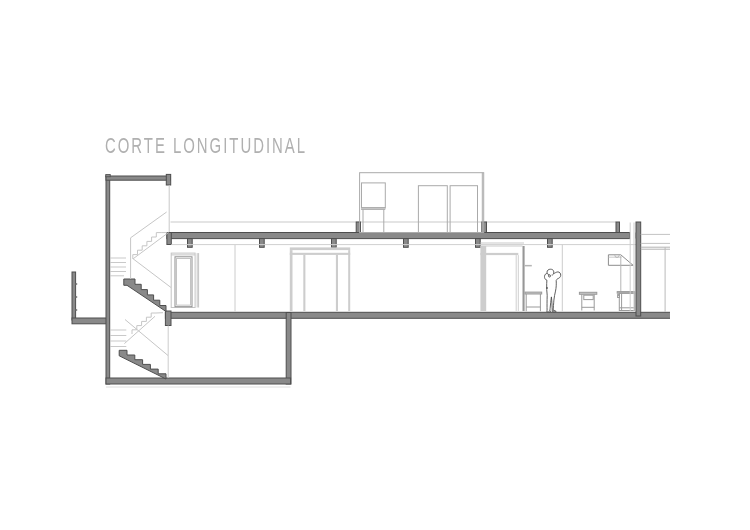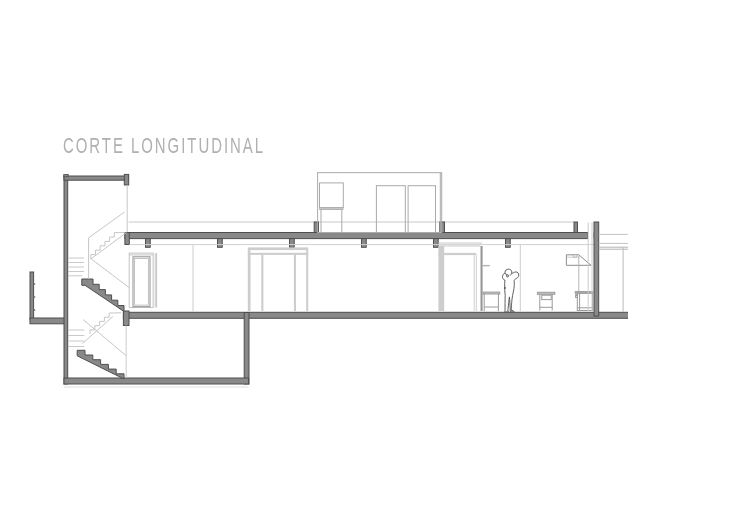--- a/index.html
+++ b/index.html
@@ -1,16 +1,16 @@
 <!DOCTYPE html>
 <html><head>
 <meta charset="utf-8">
 <style>
 html,body{margin:0;padding:0;background:#ffffff;}
-#page{position:relative;width:628px;height:530px;background:#ffffff;overflow:hidden;font-family:"Liberation Sans",sans-serif;}
+#page{position:relative;width:628px;height:530px;background:#ffffff;overflow:hidden;font-family:"Liberation Sans",sans-serif;margin-left:42px;}
 </style>
 </head>
 <body>
 <div id="page">
 <svg width="750" height="530" viewBox="0 0 750 530">
 
 <rect x="0" y="0" width="750" height="530" fill="#ffffff"></rect>
 
 <text x="63" y="152.5" font-family="Liberation Sans, sans-serif" font-size="22.6" fill="#b0b0b0" textLength="202" lengthAdjust="spacingAndGlyphs" letter-spacing="3">CORTE LONGITUDINAL</text>
 

